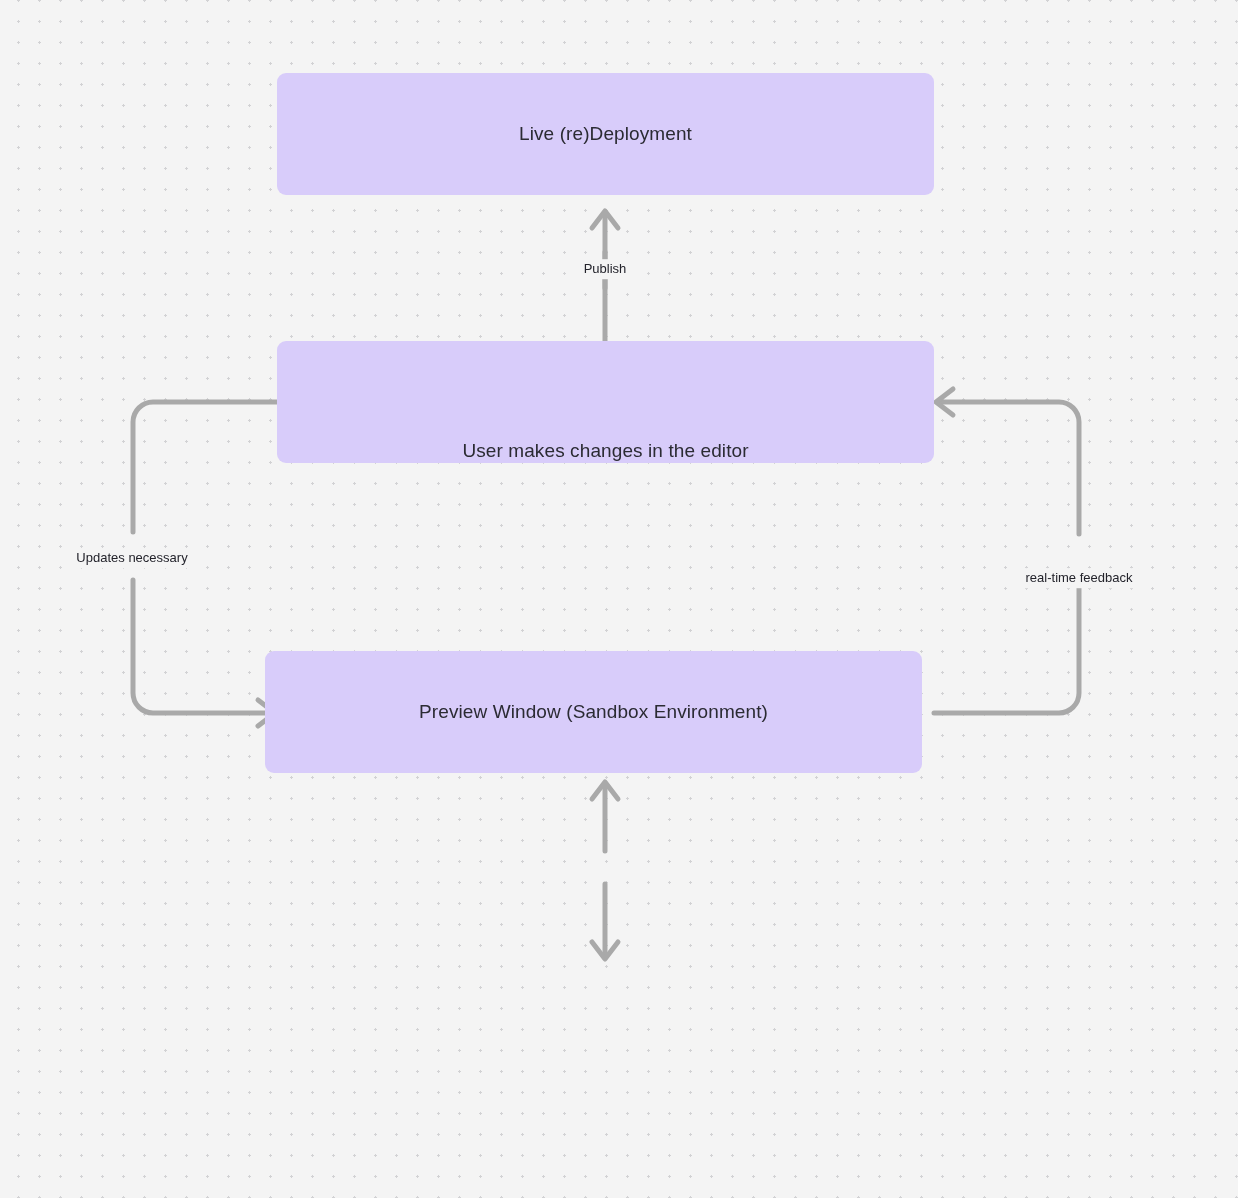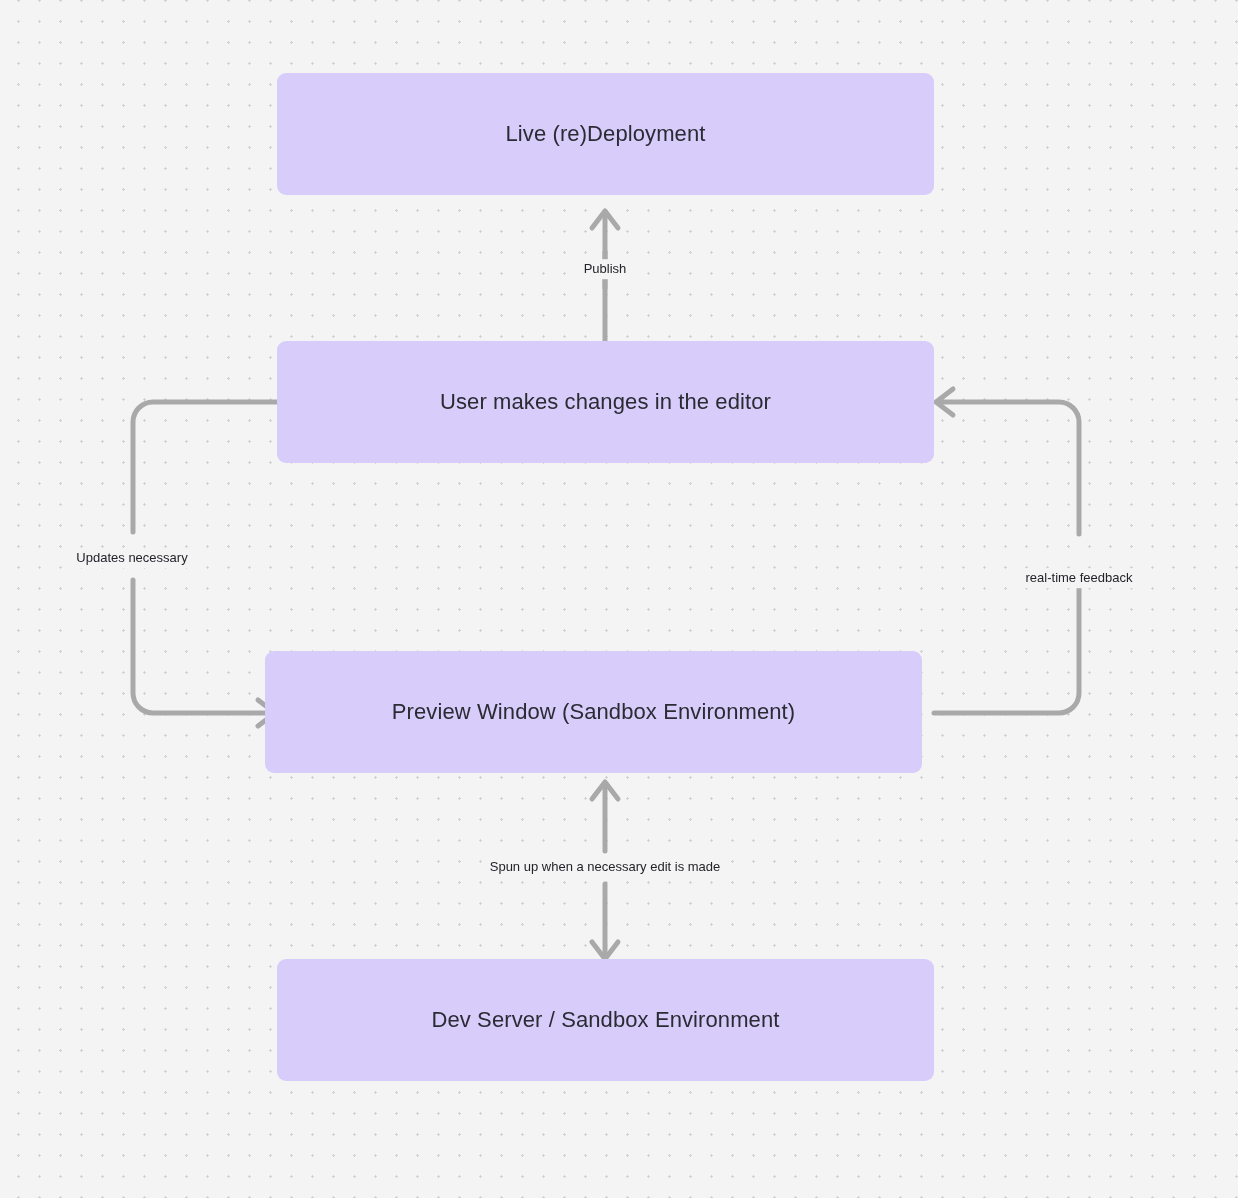--- a/index.html
+++ b/index.html
@@ -29,41 +29,41 @@
   .node {
     position: absolute;
     background: #d8ccfa;
     border-radius: 9px;
     display: flex;
     align-items: center;
     justify-content: center;
     box-sizing: border-box;
   }
   .node-label {
-    font-size: 22px;
+    font-size: 19px;
     color: #2b2b33;
     font-family: "Liberation Sans", sans-serif;
     letter-spacing: 0.1px;
     text-align: center;
     line-height: 1.2;
   }
   .edge-label {
     position: absolute;
     font-size: 13px;
     color: #23232b;
     font-family: "Liberation Sans", sans-serif;
     white-space: nowrap;
     background: #f4f4f4;
     padding: 2px 6px;
     line-height: 1.2;
   }
   .el-center { transform: translate(-50%, -50%); }
 
   #node-live      { left: 277px; top: 73px;  width: 657px; height: 122px; }
-  #node-user      { left: 277px; top: 341px; width: 657px; height: 122px; }
+  #node-user      { left: 277px; top: 341px; width: 657px; height: 122px; align-items: flex-end; }
   #node-preview   { left: 265px; top: 651px; width: 657px; height: 122px; }
   #node-devserver { left: 277px; top: 959px; width: 657px; height: 122px; }
 
   #label-publish        { left: 605px; top: 269px; }
   #label-updates        { left: 132px; top: 558px; }
   #label-realtime       { left: 1079px; top: 558px; margin-top: 20px; }
   #label-spunup         { left: 605px; top: 867px; }
 </style>
 </head>
 <body>
@@ -106,25 +106,21 @@
   </div>
 
   <div class="node" id="node-user">
     <span class="node-label">User makes changes in the editor</span>
   </div>
 
   <div class="node" id="node-preview">
     <span class="node-label">Preview Window (Sandbox Environment)</span>
   </div>
 
-  <div class="node" id="node-devserver">
-    <span class="node-label">Dev Server / Sandbox Environment</span>
-  </div>
 
   <div class="edge-label el-center" id="label-publish">Publish</div>
 
   <div class="edge-label el-center" id="label-updates">Updates necessary</div>
 
   <div class="edge-label el-center" id="label-realtime">real-time feedback</div>
 
-  <div class="edge-label el-center" id="label-spunup">Spun up when a necessary edit is made</div>
 
 </div>
 
 </body></html>

